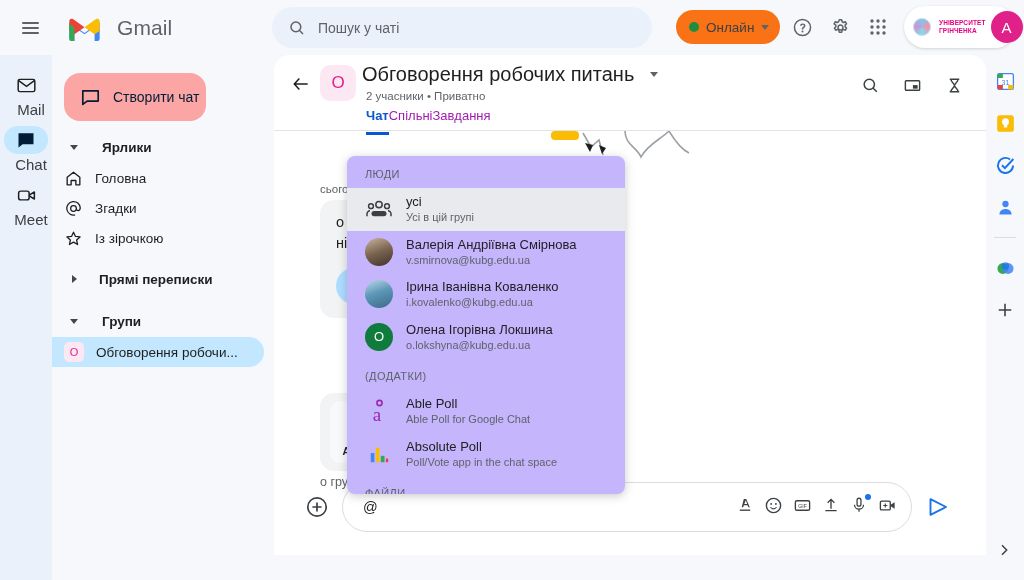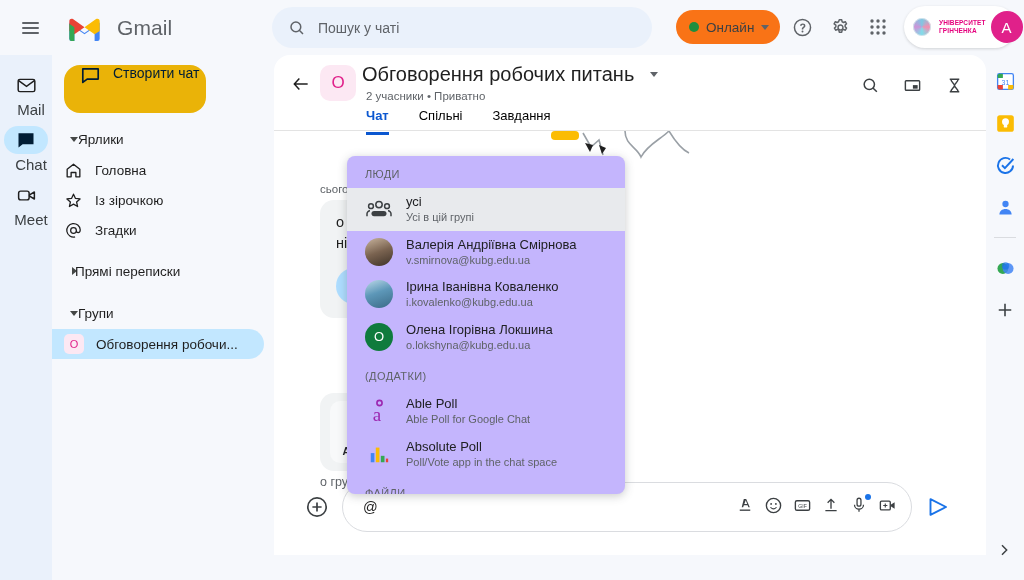--- a/index.html
+++ b/index.html
@@ -79,28 +79,28 @@
   .rail-ico { width: 44px; height: 28px; border-radius: 14px; display: flex; align-items: center; justify-content: center; }
   .rail-item.active .rail-ico { background: #c2e7ff; }
   .rail-lbl { font-size: 15px; color: #3c4043; margin-left: 10px; }
 
   
   .sidebar {
     position: absolute; left: 52px; top: 55px; width: 222px; height: 525px;
     background: #f6f8fc; padding-top: 6px;
   }
   .new-chat {
-    margin: 4px 0 0 12px; width: 142px; height: 48px; border-radius: 16px;
-    background: #eab308; display: flex; align-items: flex-start; gap: 12px;
+    margin: 12px 0 0 12px; width: 142px; height: 48px; border-radius: 16px;
+    background: #fca5a5; display: flex; align-items: center; gap: 12px;
     padding-left: 16px; cursor: pointer;
   }
   .new-chat .lbl { font-size: 14px; color: #001d35; }
   .sec-head {
     display: flex; align-items: center; height: 32px; margin-top: 10px;
-    padding-left: 14px; gap: 0; cursor: pointer;
+    padding-left: 14px; gap: 24px; cursor: pointer; font-weight: bold;
   }
   .sec-head .lbl { font-size: 13.5px; color: #1f1f1f; }
   .tri-down { width: 0; height: 0; border-left: 4.5px solid transparent; border-right: 4.5px solid transparent; border-top: 5.5px solid #444746; margin-left: 4px; }
   .tri-right { width: 0; height: 0; border-top: 4.5px solid transparent; border-bottom: 4.5px solid transparent; border-left: 5.5px solid #444746; margin-left: 6px; }
   .nav-item {
     display: flex; align-items: center; height: 30px; padding-left: 12px; gap: 12px;
     border-radius: 0 16px 16px 0; margin-right: 10px; cursor: pointer;
   }
   .nav-item .lbl { font-size: 13.5px; color: #1f1f1f; }
   .nav-item.selected { background: #c2e7ff; }
@@ -120,22 +120,22 @@
   .grp-avatar {
     position: absolute; left: 46px; top: 10px; width: 36px; height: 36px; border-radius: 10px;
     background: #fce8f3; color: #e0218a; font-size: 17px;
     display: flex; align-items: center; justify-content: center;
   }
   .chat-title { position: absolute; left: 88px; top: 8px; display: flex; align-items: center; gap: 16px; cursor: pointer; }
   .chat-title .t { font-size: 20px; color: #1f1f1f; }
   .chat-sub { position: absolute; left: 92px; top: 35px; font-size: 11.5px; color: #5f6368; }
   .head-icons { position: absolute; right: 14px; top: 12px; display: flex; gap: 6px; }
 
-  .tabs { position: absolute; left: 92px; top: 53px; display: flex; gap: 30px; }
-  .tab { font-size: 13px; color: #000000; padding-bottom: 9px; cursor: pointer; }
+  .tabs { position: absolute; left: 92px; top: 53px; display: flex; }
+  .tab { font-size: 13px; color: #a21caf; padding-bottom: 9px; cursor: pointer; }
   .tab.active { color: #0b57d0; font-weight: bold; border-bottom: 3px solid #0b57d0; }
   .tabs-rule { position: absolute; left: 0; top: 75px; width: 712px; height: 1px; background: #e3e3e3; }
 
   
   .chat-body { position: absolute; left: 0; top: 76px; width: 712px; height: 368px; overflow: hidden; }
   .illus { position: absolute; left: 255px; top: 0px; width: 220px; height: 58px; }
   .msg-block { position: absolute; left: 46px; top: 52px; width: 640px; }
   .msg-meta { font-size: 11.5px; color: #5f6368; margin-bottom: 5px; }
   .msg-bubble {
     background: #f1f3f4; border-radius: 14px; padding: 12px 16px 14px 16px;
@@ -321,29 +321,29 @@
   </div>
 
   <div class="nav-item">
     <svg width="19" height="19" viewBox="0 0 24 24">
       <path fill="none" stroke="#1f1f1f" stroke-width="1.7" stroke-linejoin="round" d="M4 10.5 12 4l8 6.5V20h-5v-5.5H9V20H4z"></path>
     </svg>
     <div class="lbl">Головна</div>
   </div>
   <div class="nav-item">
     <svg width="19" height="19" viewBox="0 0 24 24">
-      <path fill="none" stroke="#1f1f1f" stroke-width="1.6" stroke-linejoin="round" d="m12 4 2.5 5.4 5.8.6-4.4 3.9 1.3 5.7L12 16.6 6.8 19.6l1.3-5.7-4.4-3.9 5.8-.6z"></path>
-    </svg>
-    <div class="lbl">Із зірочкою</div>
+      <path fill="none" stroke="#1f1f1f" stroke-width="1.6" d="M15.6 12a3.6 3.6 0 1 1-7.2 0 3.6 3.6 0 0 1 7.2 0zm0 0c0 1.8 1 2.7 2.3 2.7 1.6 0 2.6-1.6 2.6-3.6A8.5 8.5 0 1 0 14 20"></path>
+    </svg>
+    <div class="lbl">Згадки</div>
   </div>
   <div class="nav-item">
     <svg width="19" height="19" viewBox="0 0 24 24">
-      <path fill="none" stroke="#1f1f1f" stroke-width="1.6" d="M15.6 12a3.6 3.6 0 1 1-7.2 0 3.6 3.6 0 0 1 7.2 0zm0 0c0 1.8 1 2.7 2.3 2.7 1.6 0 2.6-1.6 2.6-3.6A8.5 8.5 0 1 0 14 20"></path>
-    </svg>
-    <div class="lbl">Згадки</div>
+      <path fill="none" stroke="#1f1f1f" stroke-width="1.6" stroke-linejoin="round" d="m12 4 2.5 5.4 5.8.6-4.4 3.9 1.3 5.7L12 16.6 6.8 19.6l1.3-5.7-4.4-3.9 5.8-.6z"></path>
+    </svg>
+    <div class="lbl">Із зірочкою</div>
   </div>
 
   <div class="sec-head">
     <div class="tri-right"></div>
     <div class="lbl" style="margin-left:-2px">Прямі переписки</div>
   </div>
 
   <div class="sec-head">
     <div class="tri-down"></div>
     <div class="lbl">Групи</div>

